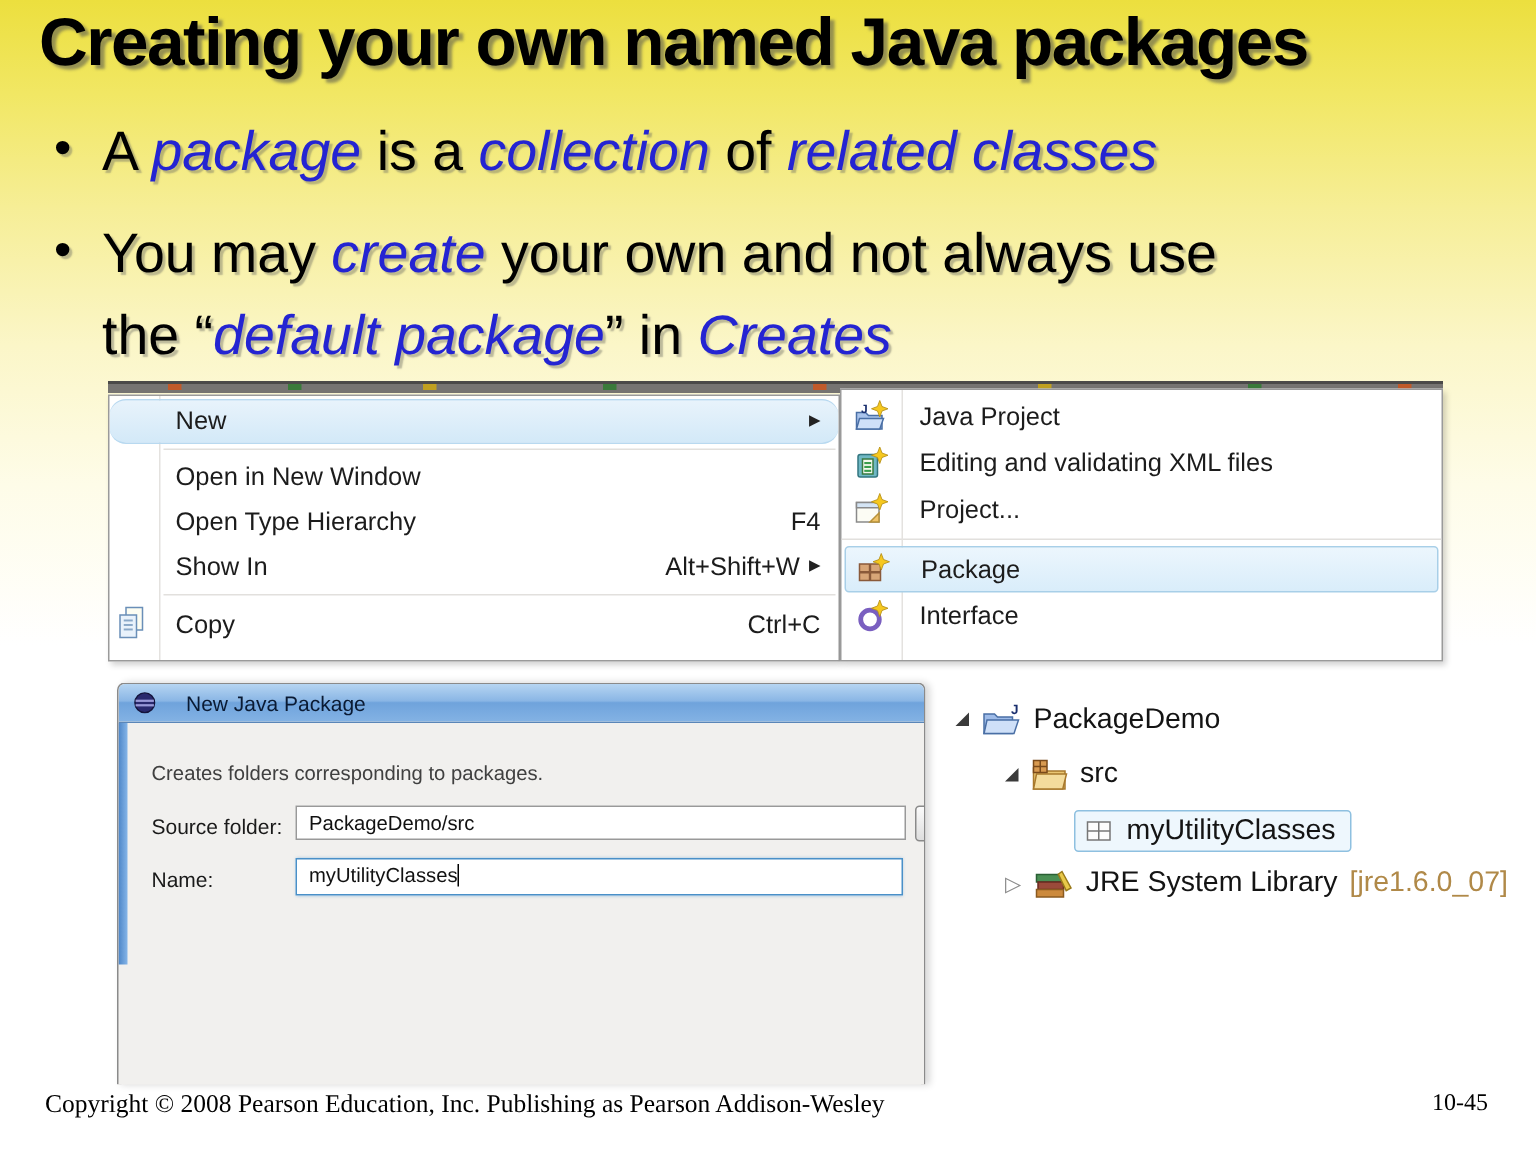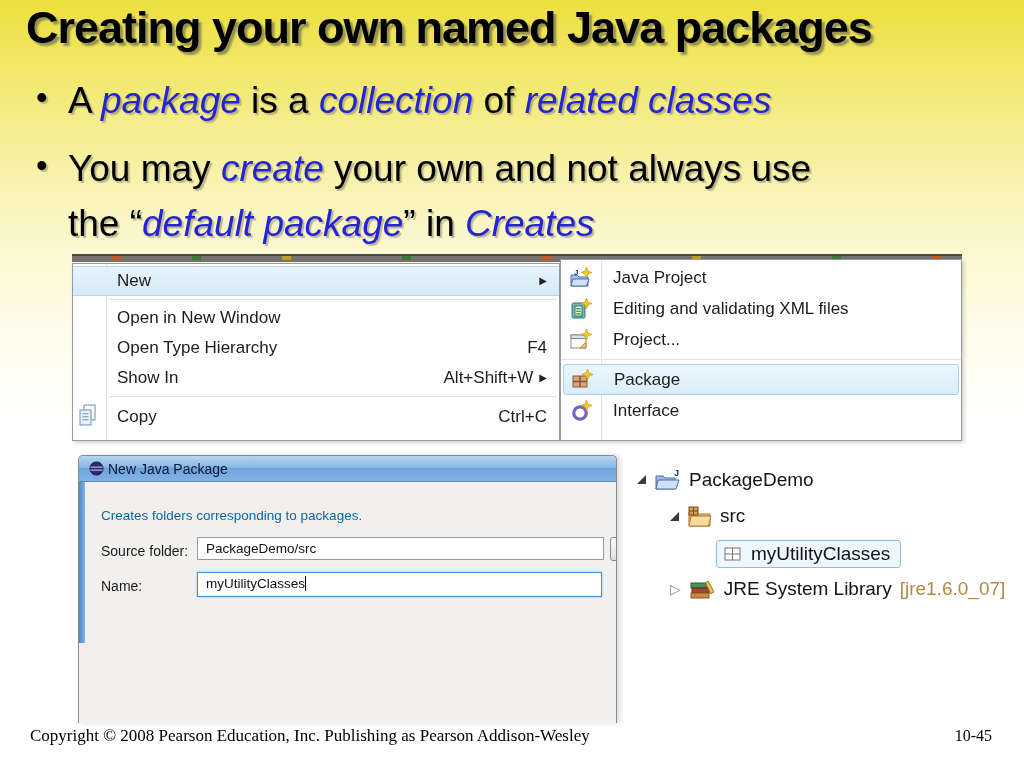--- a/index.html
+++ b/index.html
@@ -25,46 +25,46 @@
   .lmenu{left:72px;top:263px;width:488px;height:178px;}
   .smenu{left:560px;top:259px;width:402px;height:182px;}
   .gutterline{position:absolute;top:0;bottom:0;width:1px;background:#e4e2df;z-index:0;}
   .lmenu .gutterline{left:33px;}
   .smenu .gutterline{left:40px;}
   .mi{position:relative;z-index:1;height:30px;line-height:30px;box-sizing:border-box;
     padding-left:44px;padding-right:12px;font-size:17px;color:#1c1c1c;
     display:flex;justify-content:space-between;align-items:center;}
   .mi .mright{display:flex;align-items:center;gap:6px;}
   .mi.hl{background:linear-gradient(180deg,#e8f3fb,#d3e9f8);
-    border-top:1px solid #b8d9f0;border-bottom:1px solid #b8d9f0;}
+    border-top:1px solid #b8d9f0;border-bottom:1px solid #b8d9f0;border-radius:11px;}
   .arrow{font-size:10px;color:#222;}
   .msep{height:1px;background:#e2e0dd;margin:3px 2px 3px 36px;}
   .ssep{height:1px;background:#e2e0dd;margin:4px 0;}
   .copyicon{position:absolute;left:5px;top:4px;}
   .smi{position:relative;z-index:1;height:31px;line-height:31px;box-sizing:border-box;
     padding-left:52px;font-size:17px;color:#1c1c1c;}
   .smi .micon{position:absolute;left:9px;top:4px;}
   .smi.hl{background:linear-gradient(180deg,#ecf6fd,#d9edfa);border:1px solid #a8cfe8;
     border-radius:3px;margin:0 2px;line-height:29px;padding-left:50px;}
   .smi.hl .micon{left:7px;top:3px;}
   
   .dialog{position:absolute;left:78px;top:455px;width:539px;height:268px;box-sizing:border-box;
     border:1px solid #8a8a8a;border-bottom:none;border-radius:5px 5px 0 0;background:#f1f0ee;
     overflow:hidden;box-shadow:3px 0 5px rgba(0,0,0,.15);}
-  .dtitle{height:25px;display:flex;align-items:center;gap:4px;padding-left:10px;
+  .dtitle{height:25px;display:flex;align-items:center;gap:20px;padding-left:10px;
     background:linear-gradient(180deg,#b6d5f2 0%,#8ab6e5 45%,#6fa3dc 50%,#83b2e4 100%);
     border-bottom:1px solid #5a86b8;border-radius:4px 4px 0 0;font-size:14px;color:#0a1a33;}
   .dhead{height:81px;background:#fff;border-bottom:1px solid #b4b2ae;
     padding:14px 0 0 20px;box-sizing:border-box;}
   .dheading{font-size:15px;font-weight:bold;color:#111;}
   .dsub{font-size:13.5px;color:#222;margin:10px 0 0 4px;}
   .dbody{position:relative;height:161px;}
   .bluestrip{position:absolute;left:0;top:0;bottom:0;width:6px;
     background:linear-gradient(90deg,#4d86c8,#85b5e8);}
-  .ddesc{position:absolute;left:22px;top:26px;font-size:13.5px;color:#0369a1;}
+  .ddesc{position:absolute;left:22px;top:26px;font-size:13.5px;color:#404040;}
   .flabel{position:absolute;left:22px;font-size:14px;color:#1a1a1a;}
   .finput{position:absolute;background:#fff;border:1px solid #999;box-sizing:border-box;
     font-size:13.5px;color:#111;padding:3px 0 0 8px;}
   .src-input{left:118px;top:55px;width:407px;height:23px;}
   .name-input{left:118px;top:90px;width:405px;height:25px;border:1px solid #4a90c8;
     box-shadow:0 0 2px rgba(80,150,210,.5);}
   .caret{display:inline-block;width:1px;height:15px;background:#000;vertical-align:-3px;}
   .browse{position:absolute;left:531px;top:55px;width:18px;height:24px;box-sizing:border-box;
     border:1px solid #8a8a8a;border-radius:3px;background:linear-gradient(180deg,#fbfbfb,#dedede);}
   

